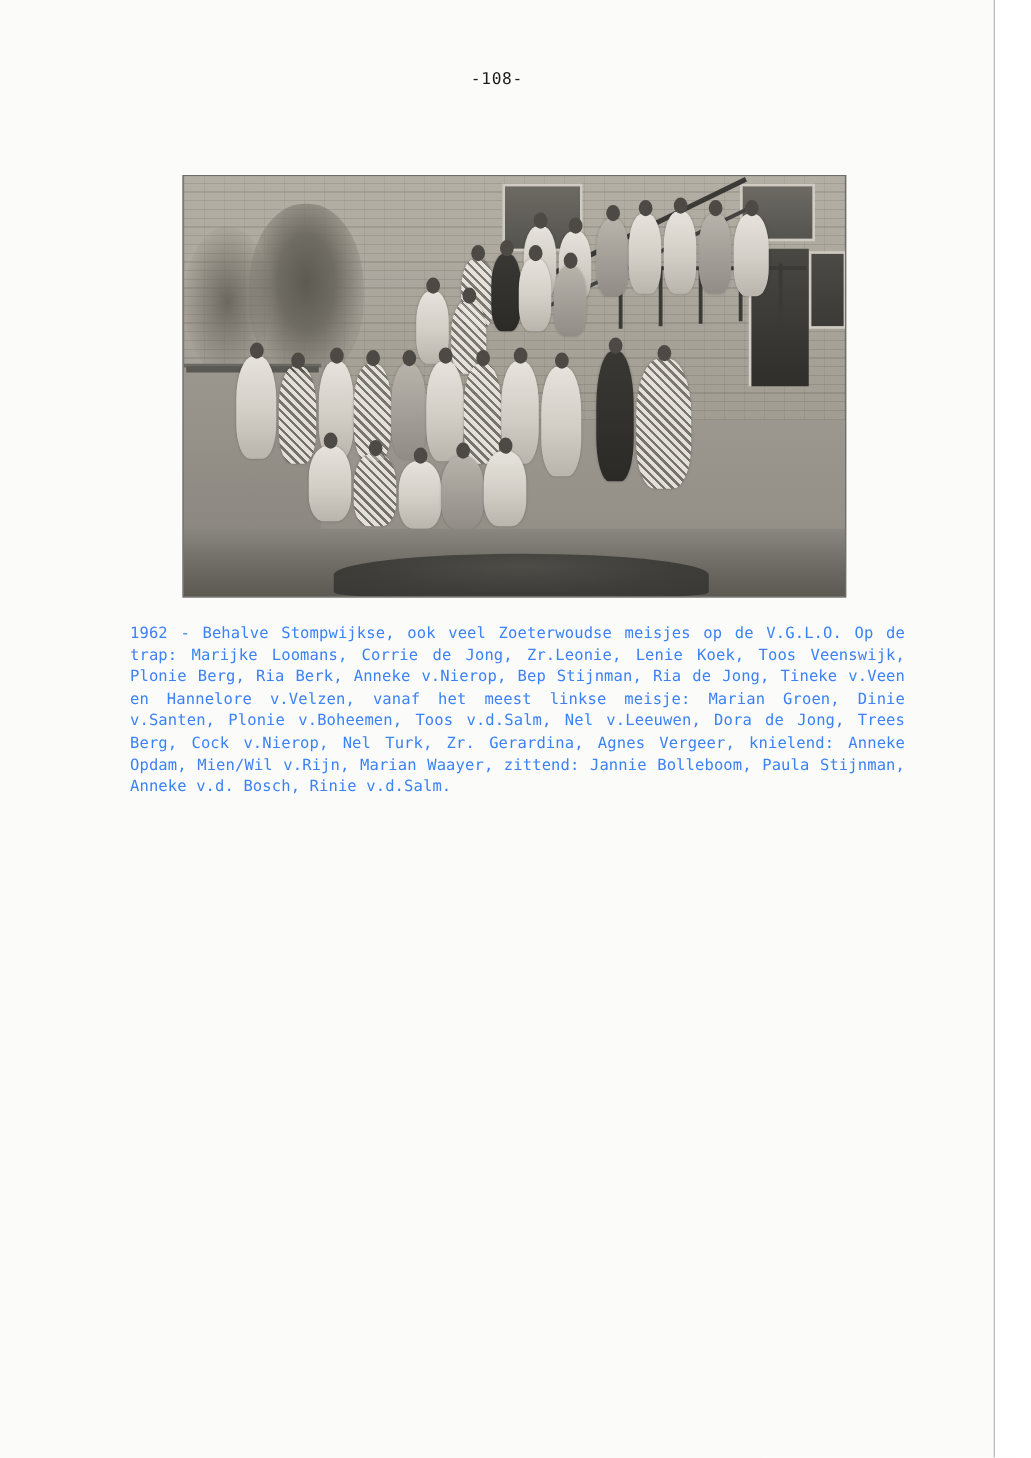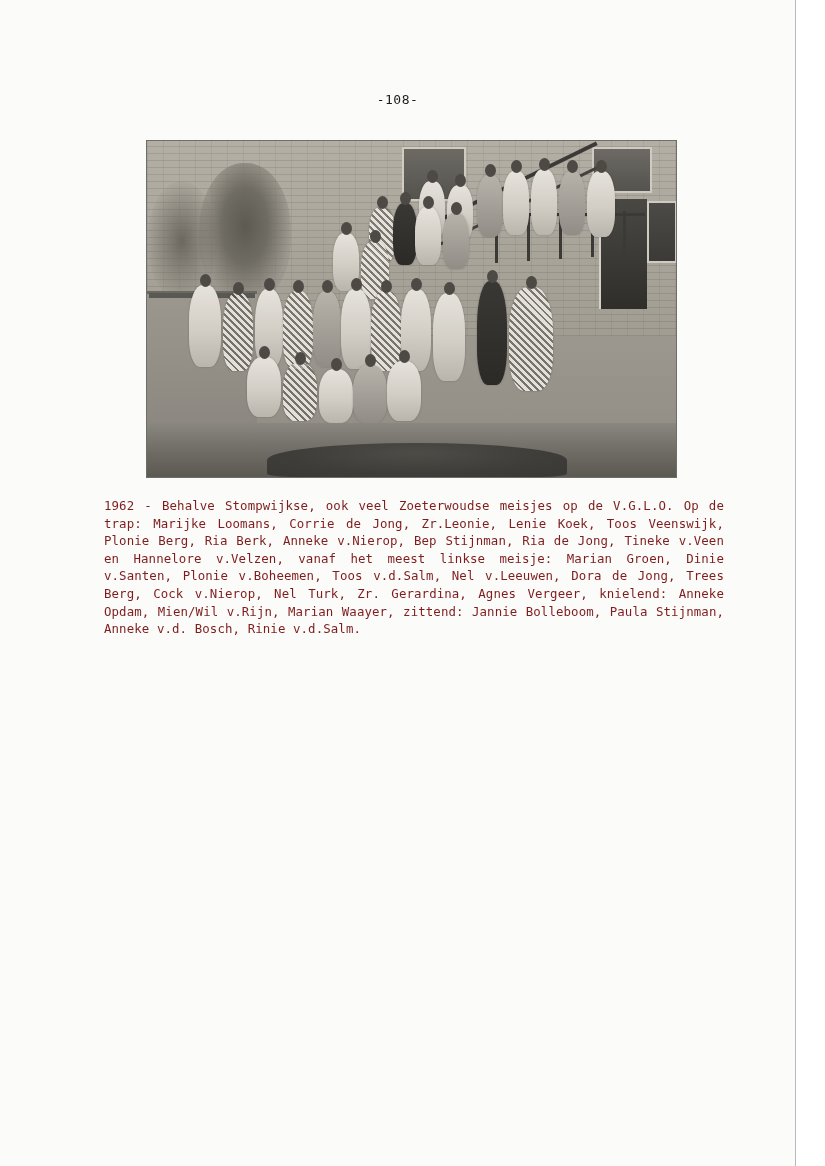--- a/index.html
+++ b/index.html
@@ -42,21 +42,20 @@
 
   .page-number {
     position: absolute;
     top: 56px;
     left: 0;
     width: 795px;
     text-align: center;
     font-size: 13px;
     letter-spacing: 0.5px;
     color: #1d1d1d;
-    margin-top: 36px;
   }
 
   
   .photo {
     position: absolute;
     left: 146px;
     top: 140px;
     width: 531px;
     height: 338px;
     overflow: hidden;
@@ -188,21 +187,21 @@
   }
 
   
   .caption {
     position: absolute;
     left: 104px;
     top: 497px;
     width: 620px;
     font-size: 12.4px;
     line-height: 17.6px;
-    color: #7f1d1d;
+    color: #3b82f6;
     letter-spacing: 0.1px;
     text-align: justify;
   }
   .caption p { margin: 0; }
 </style>
 </head>
 <body>
 
 <div class="page">
 

